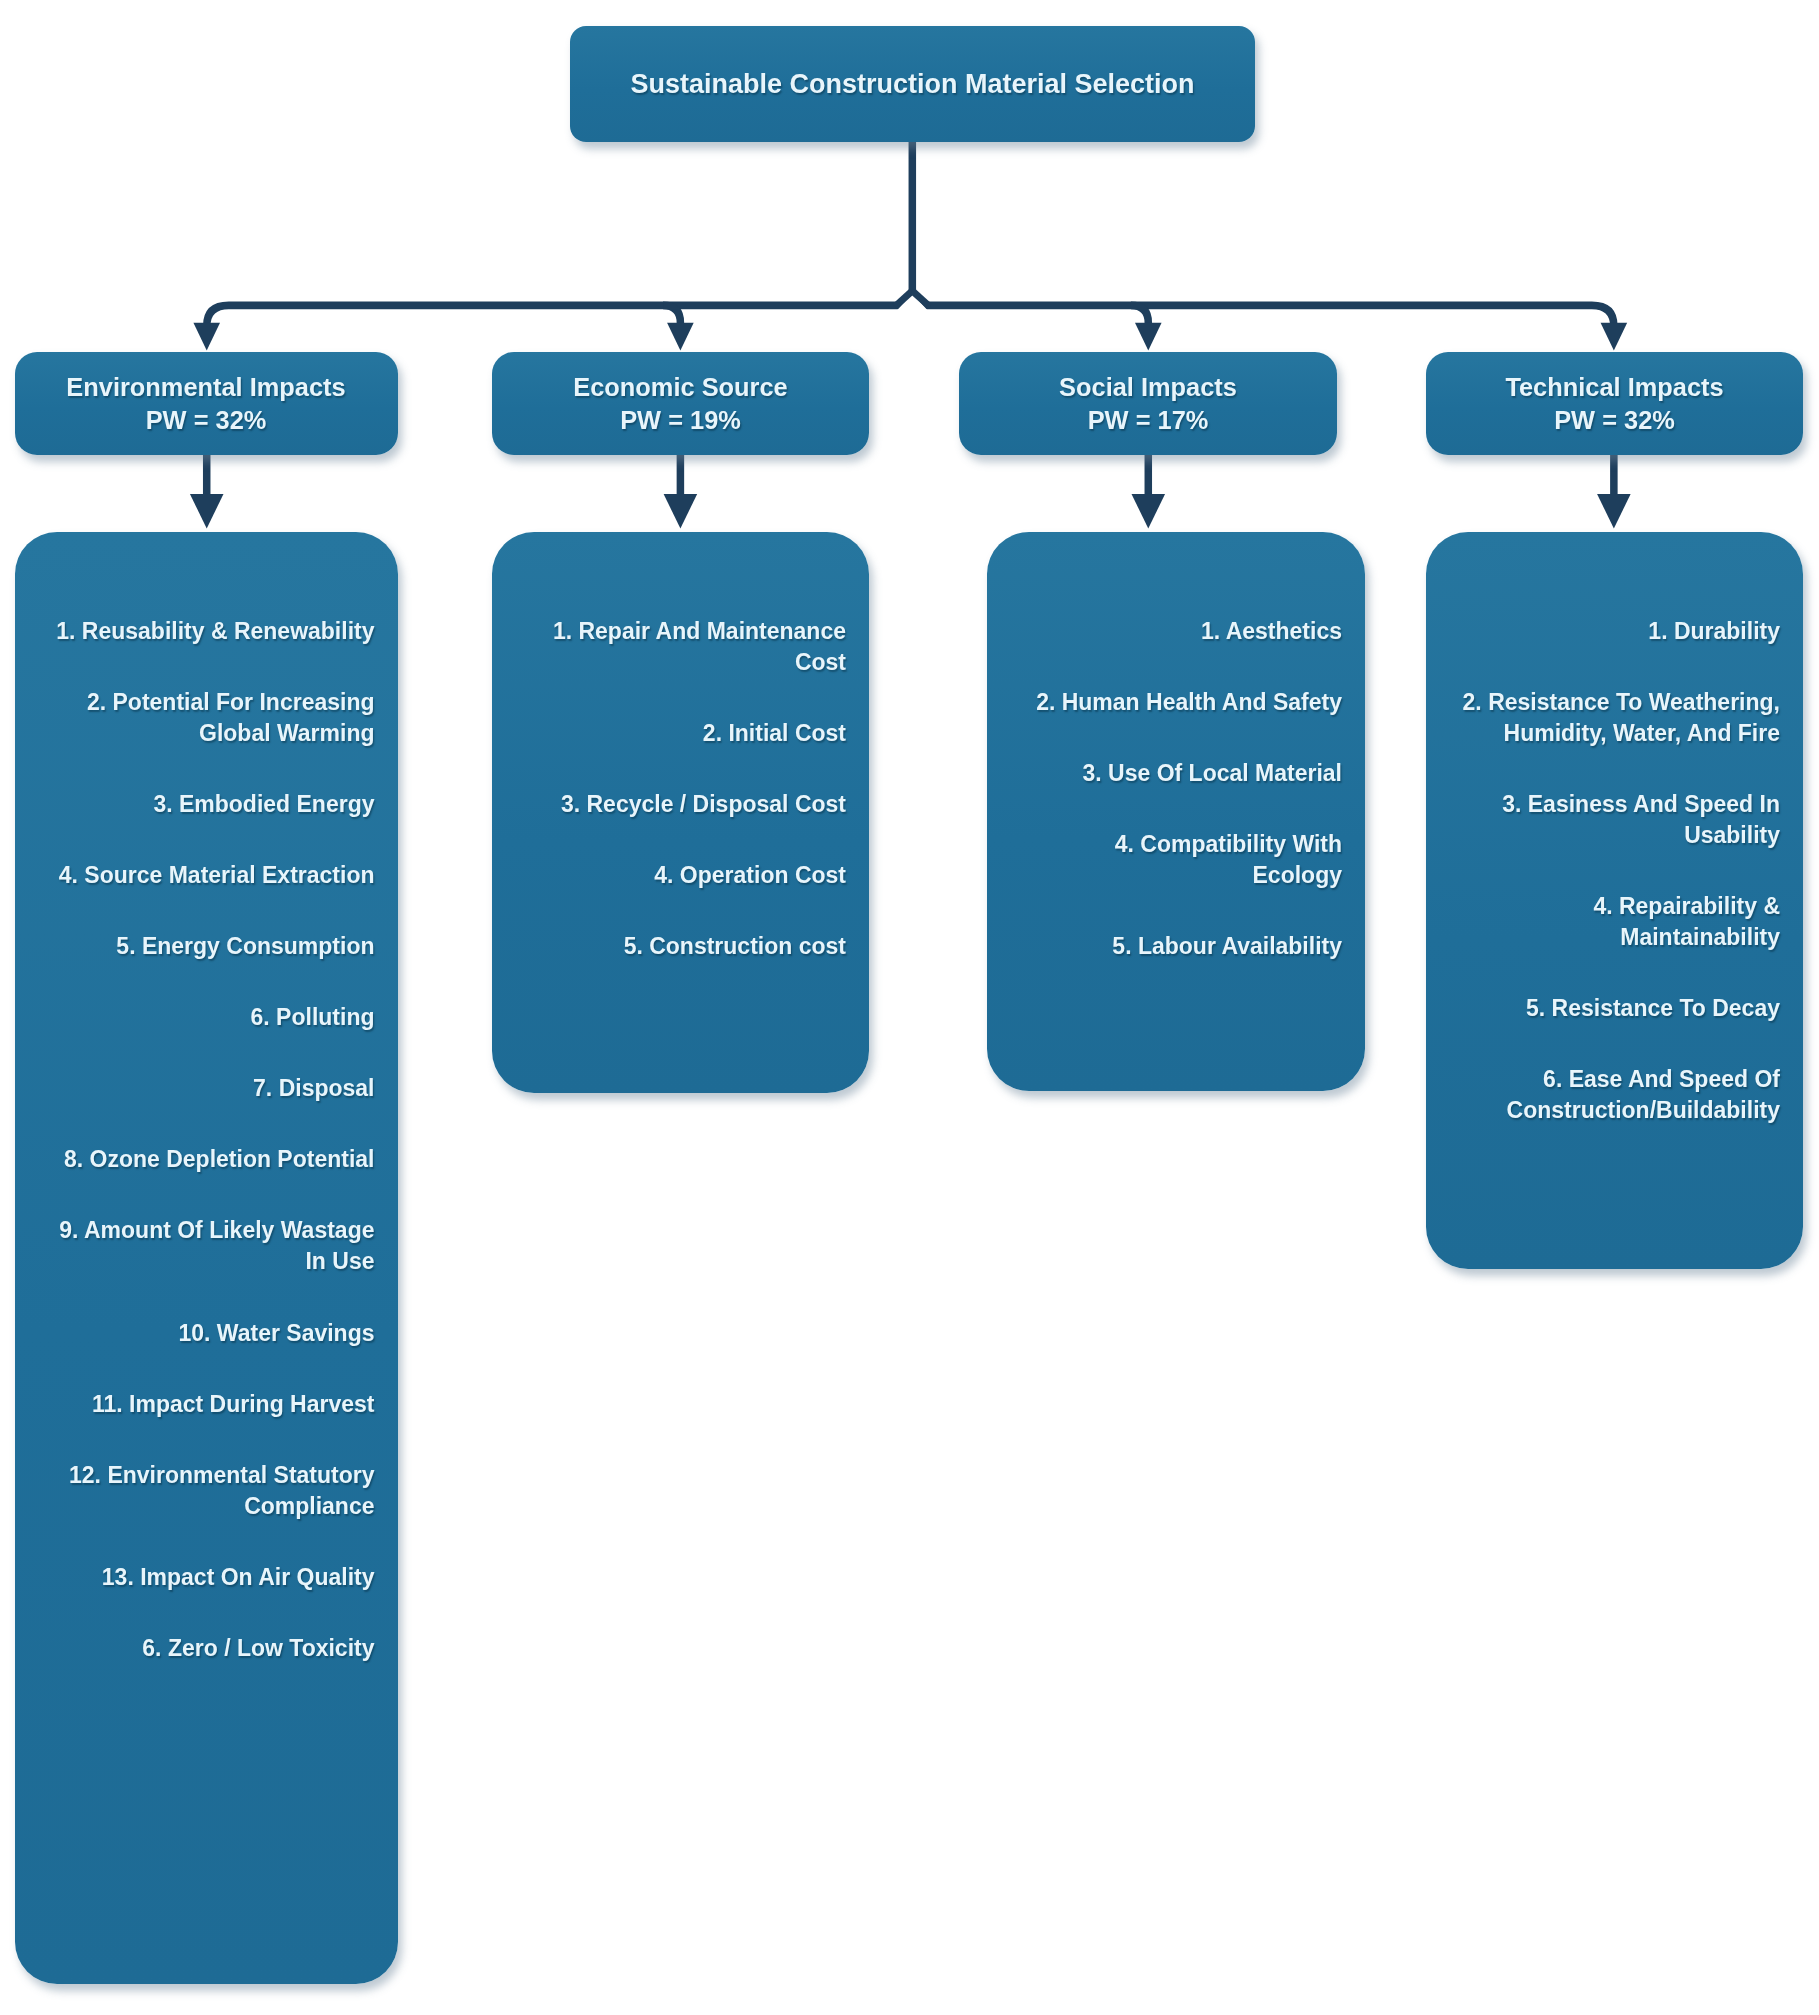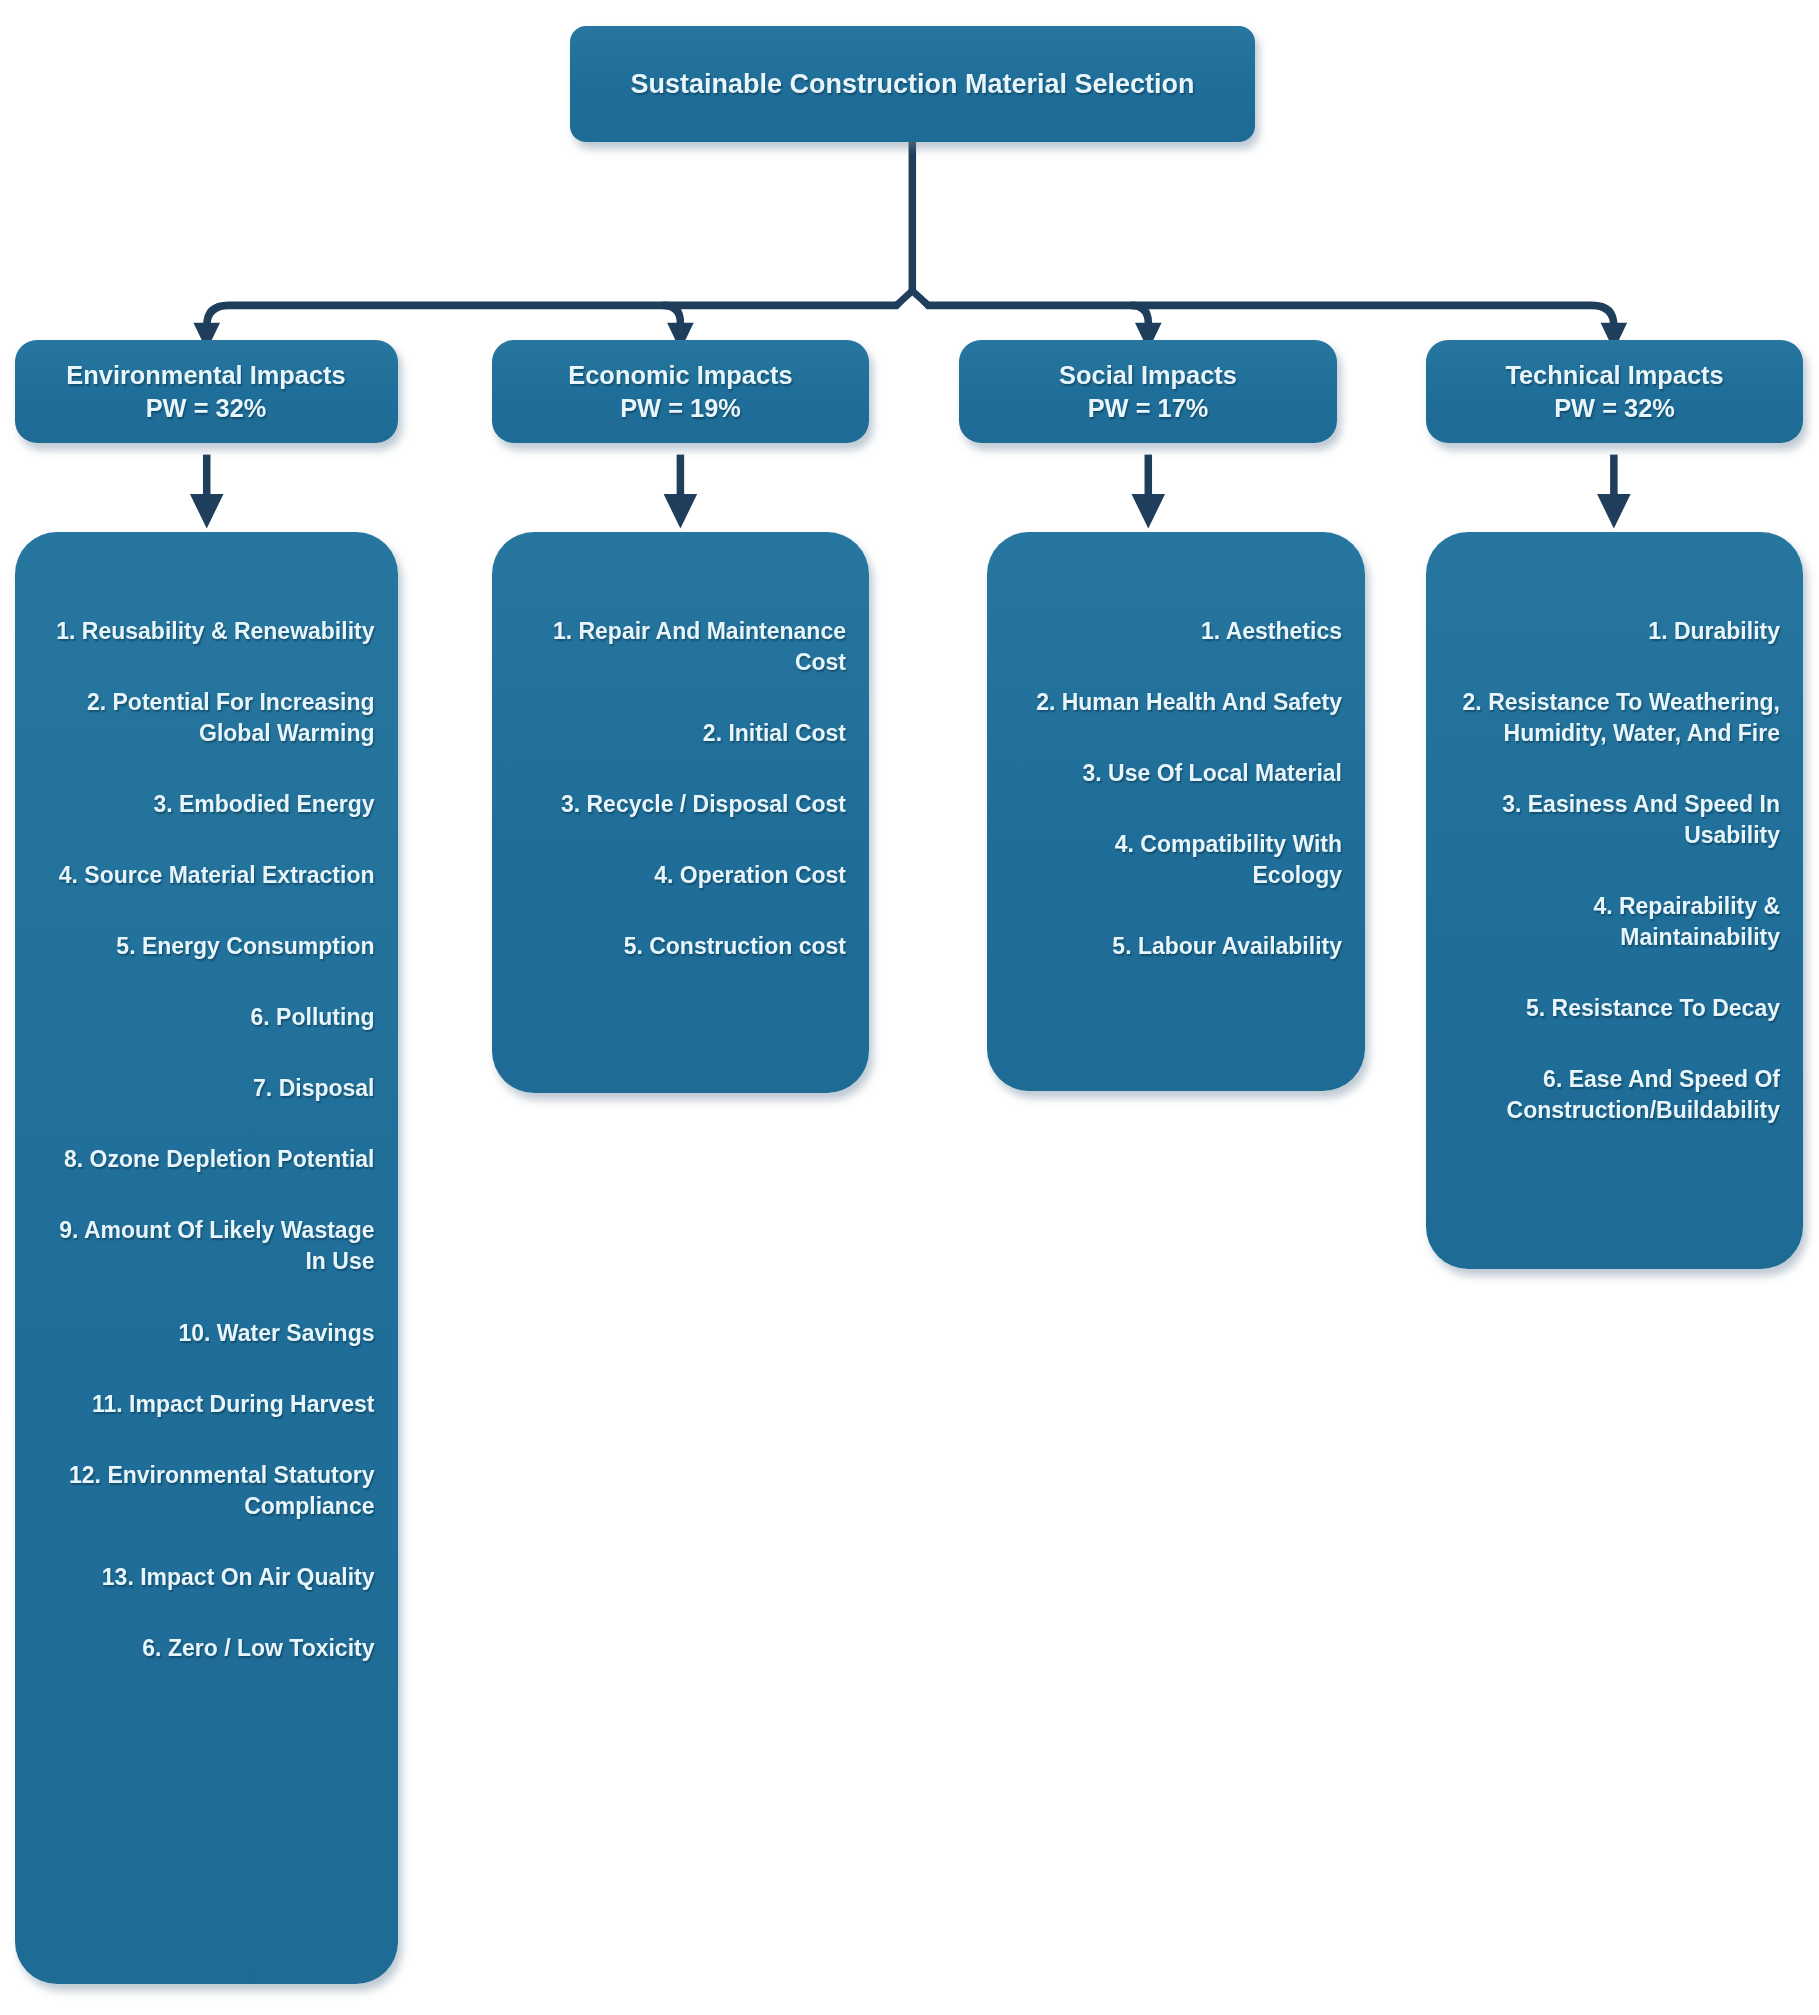--- a/index.html
+++ b/index.html
@@ -29,21 +29,21 @@
   .root-node {
     left: 570px; top: 26px;
     width: 685px; height: 116px;
     border-radius: 16px;
     display: flex; align-items: center; justify-content: center;
     text-align: center;
     font-size: 27px; font-weight: bold;
     text-shadow: 1.2px 1.7px 1.7px rgba(0, 40, 60, 0.45);
   }
   .branch-header {
-    top: 340px; height: 103px;
+    top: 352px; height: 103px;
     border-radius: 22px;
     display: flex; flex-direction: column;
     align-items: center; justify-content: center;
     text-align: center;
     font-size: 25.4px; font-weight: bold;
     line-height: 1.28;
     text-shadow: 1.2px 1.7px 1.7px rgba(0, 40, 60, 0.45);
   }
   .branch-list {
     top: 532px;
@@ -102,21 +102,21 @@
 
   <div class="node root-node">
     <span>Sustainable Construction Material Selection</span>
   </div>
 
   <div class="node branch-header" id="env-header">
     <div>Environmental Impacts</div>
     <div>PW = 32%</div>
   </div>
   <div class="node branch-header" id="eco-header">
-    <div>Economic Impacts</div>
+    <div>Economic Source</div>
     <div>PW = 19%</div>
   </div>
   <div class="node branch-header" id="soc-header">
     <div>Social Impacts</div>
     <div>PW = 17%</div>
   </div>
   <div class="node branch-header" id="tec-header">
     <div>Technical Impacts</div>
     <div>PW = 32%</div>
   </div>

